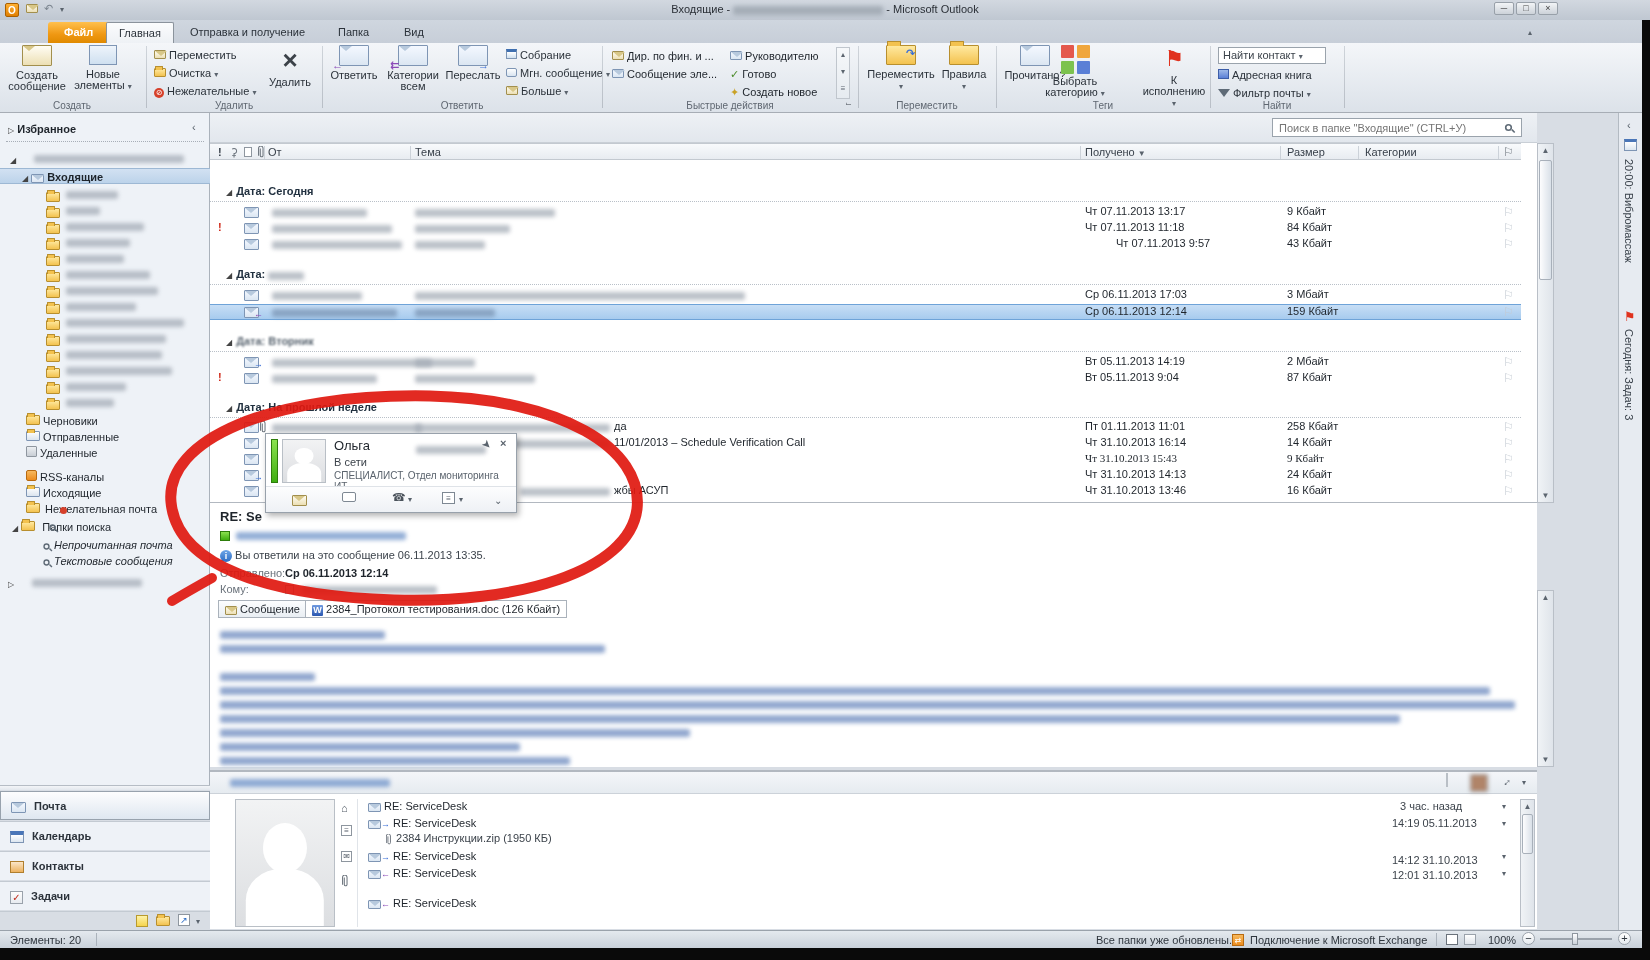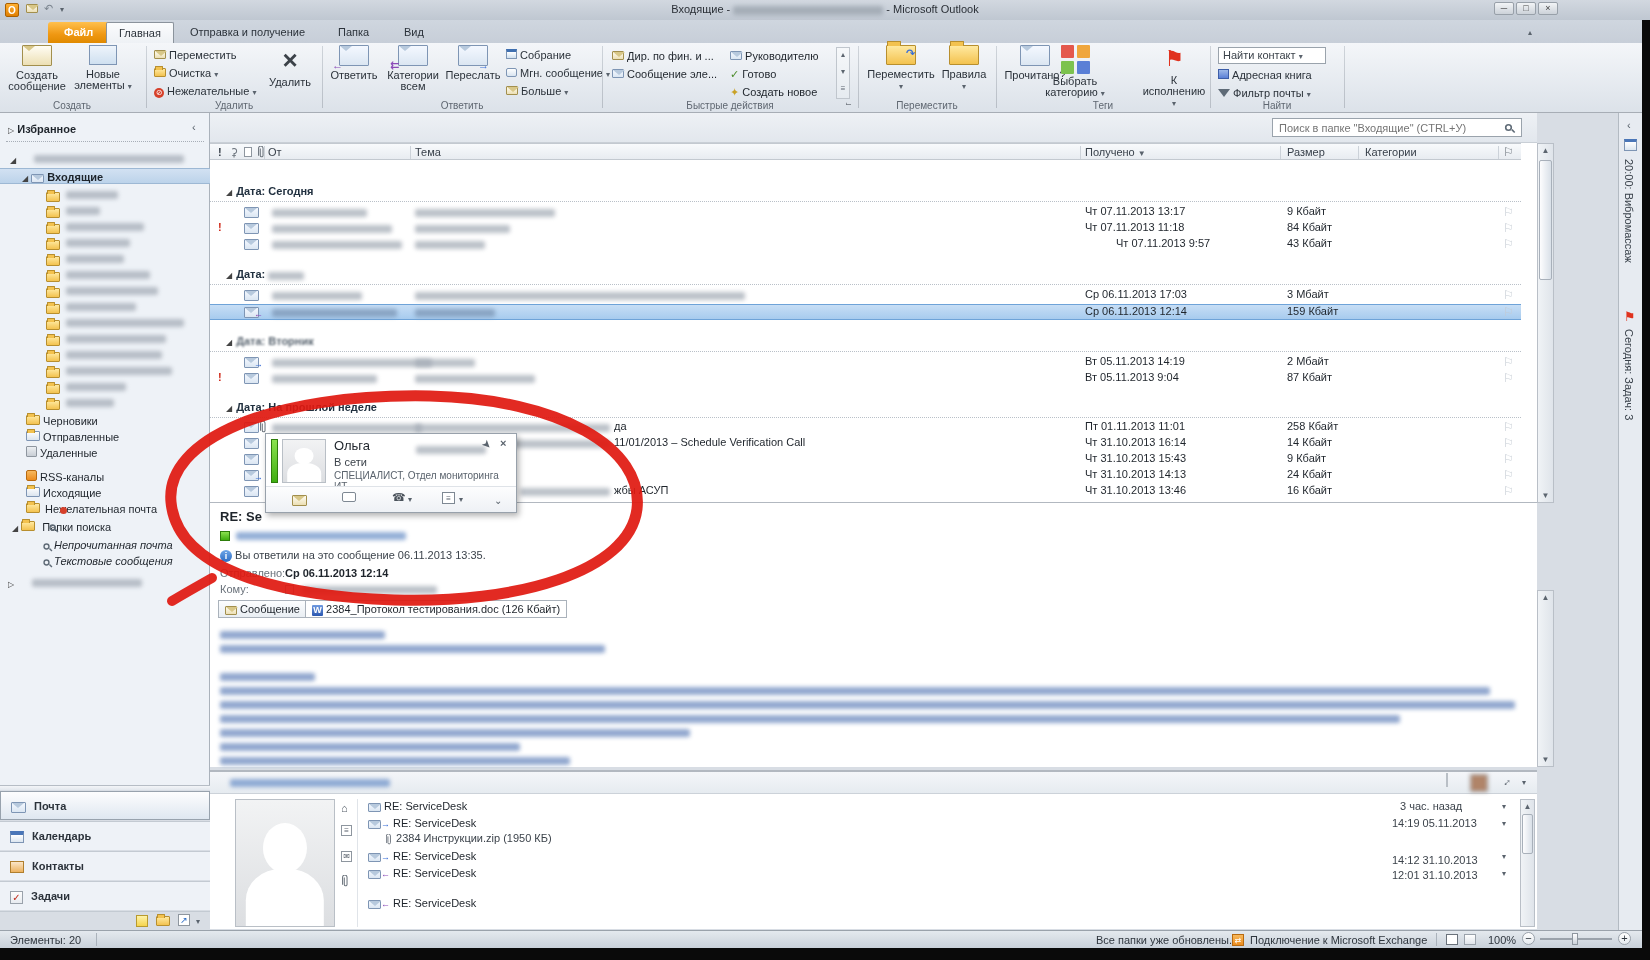--- a/index.html
+++ b/index.html
@@ -358,21 +358,21 @@
   </div>
   <div class="abs mrow" style="top:323px;">
     <span class="env env-open abs" style="left:34px;top:2px;"></span>
     <span class="bb blur" style="left:62px;top:4px;width:140px;"></span>
     <span class="bb blur" style="left:205px;top:4px;width:195px;"></span>
     <span class="abs" style="left:404px;">11/01/2013 – Schedule Verification Call</span>
     <span class="abs" style="left:875px;">Чт 31.10.2013 16:14</span>
     <span class="abs" style="left:1077px;">14 Кбайт</span>
     <span class="abs flagglyph" style="left:1293px;">⚐</span>
   </div>
-  <div class="abs mrow" style="top:339px;">
+  <div class="abs mrow" style="top:339px;font-family:Liberation Serif, serif;">
     <span class="env env-open abs" style="left:34px;top:2px;"></span>
     <span class="abs" style="left:875px;">Чт 31.10.2013 15:43</span>
     <span class="abs" style="left:1077px;">9 Кбайт</span>
     <span class="abs flagglyph" style="left:1293px;">⚐</span>
   </div>
   <div class="abs mrow" style="top:355px;">
     <span class="env env-open abs" style="left:34px;top:2px;"></span><span class="abs" style="left:44px;top:4px;color:#3a6fd8;font-weight:bold;font-size:9px;">→</span>
     <span class="abs" style="left:875px;">Чт 31.10.2013 14:13</span>
     <span class="abs" style="left:1077px;">24 Кбайт</span>
     <span class="abs flagglyph" style="left:1293px;">⚐</span>

